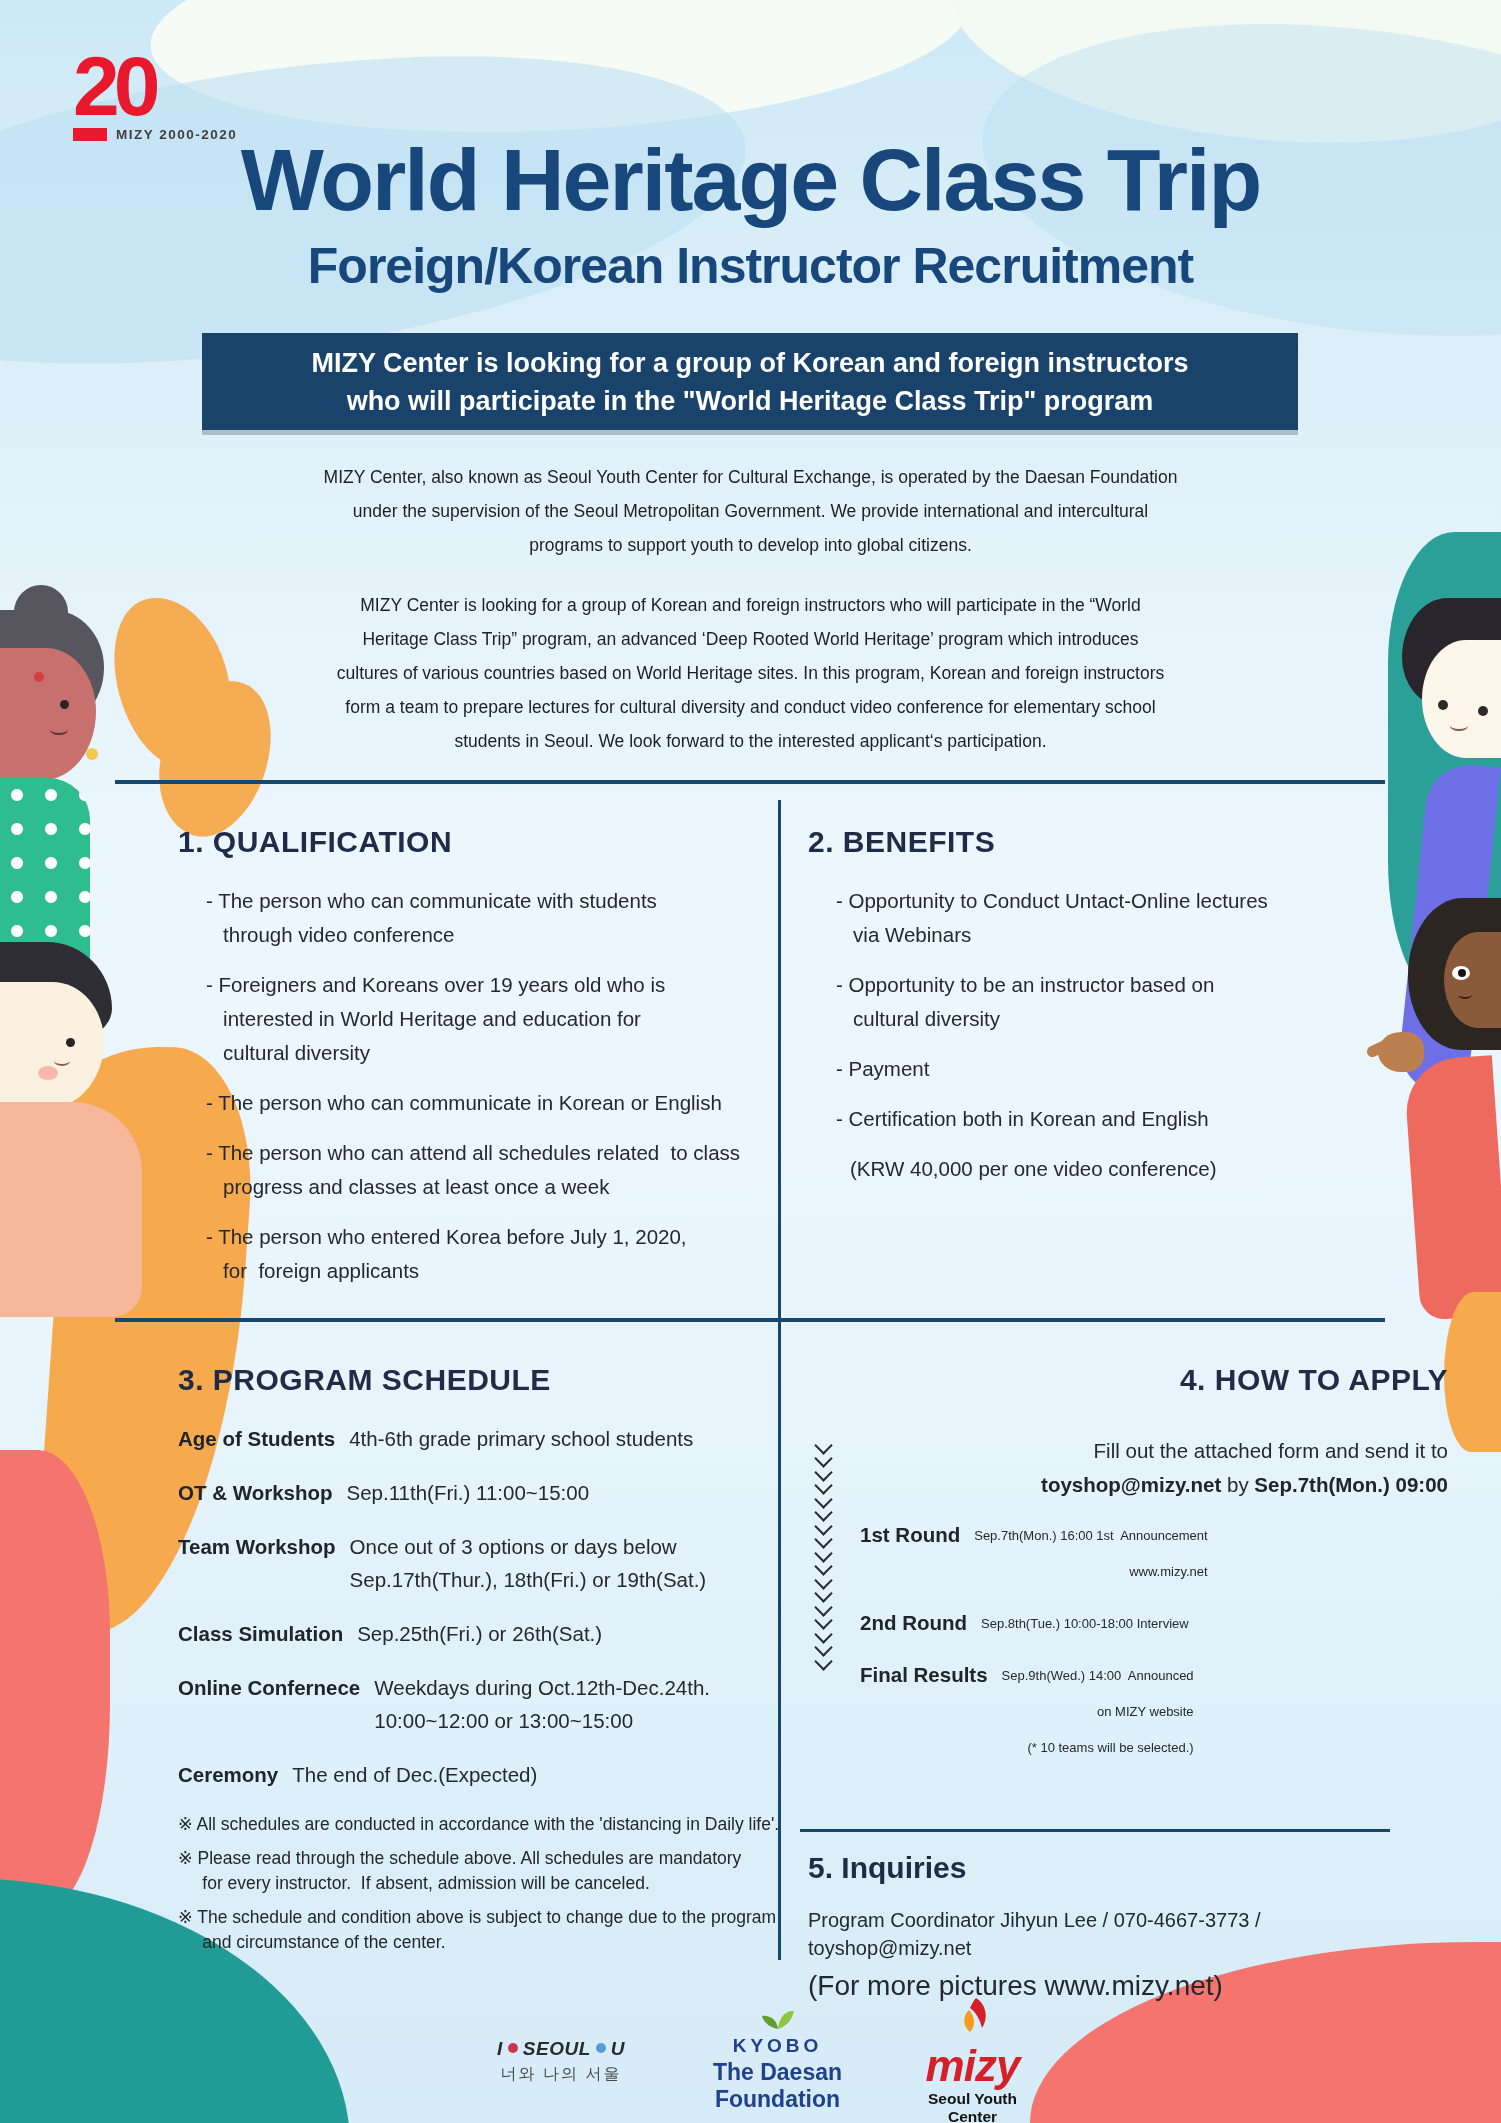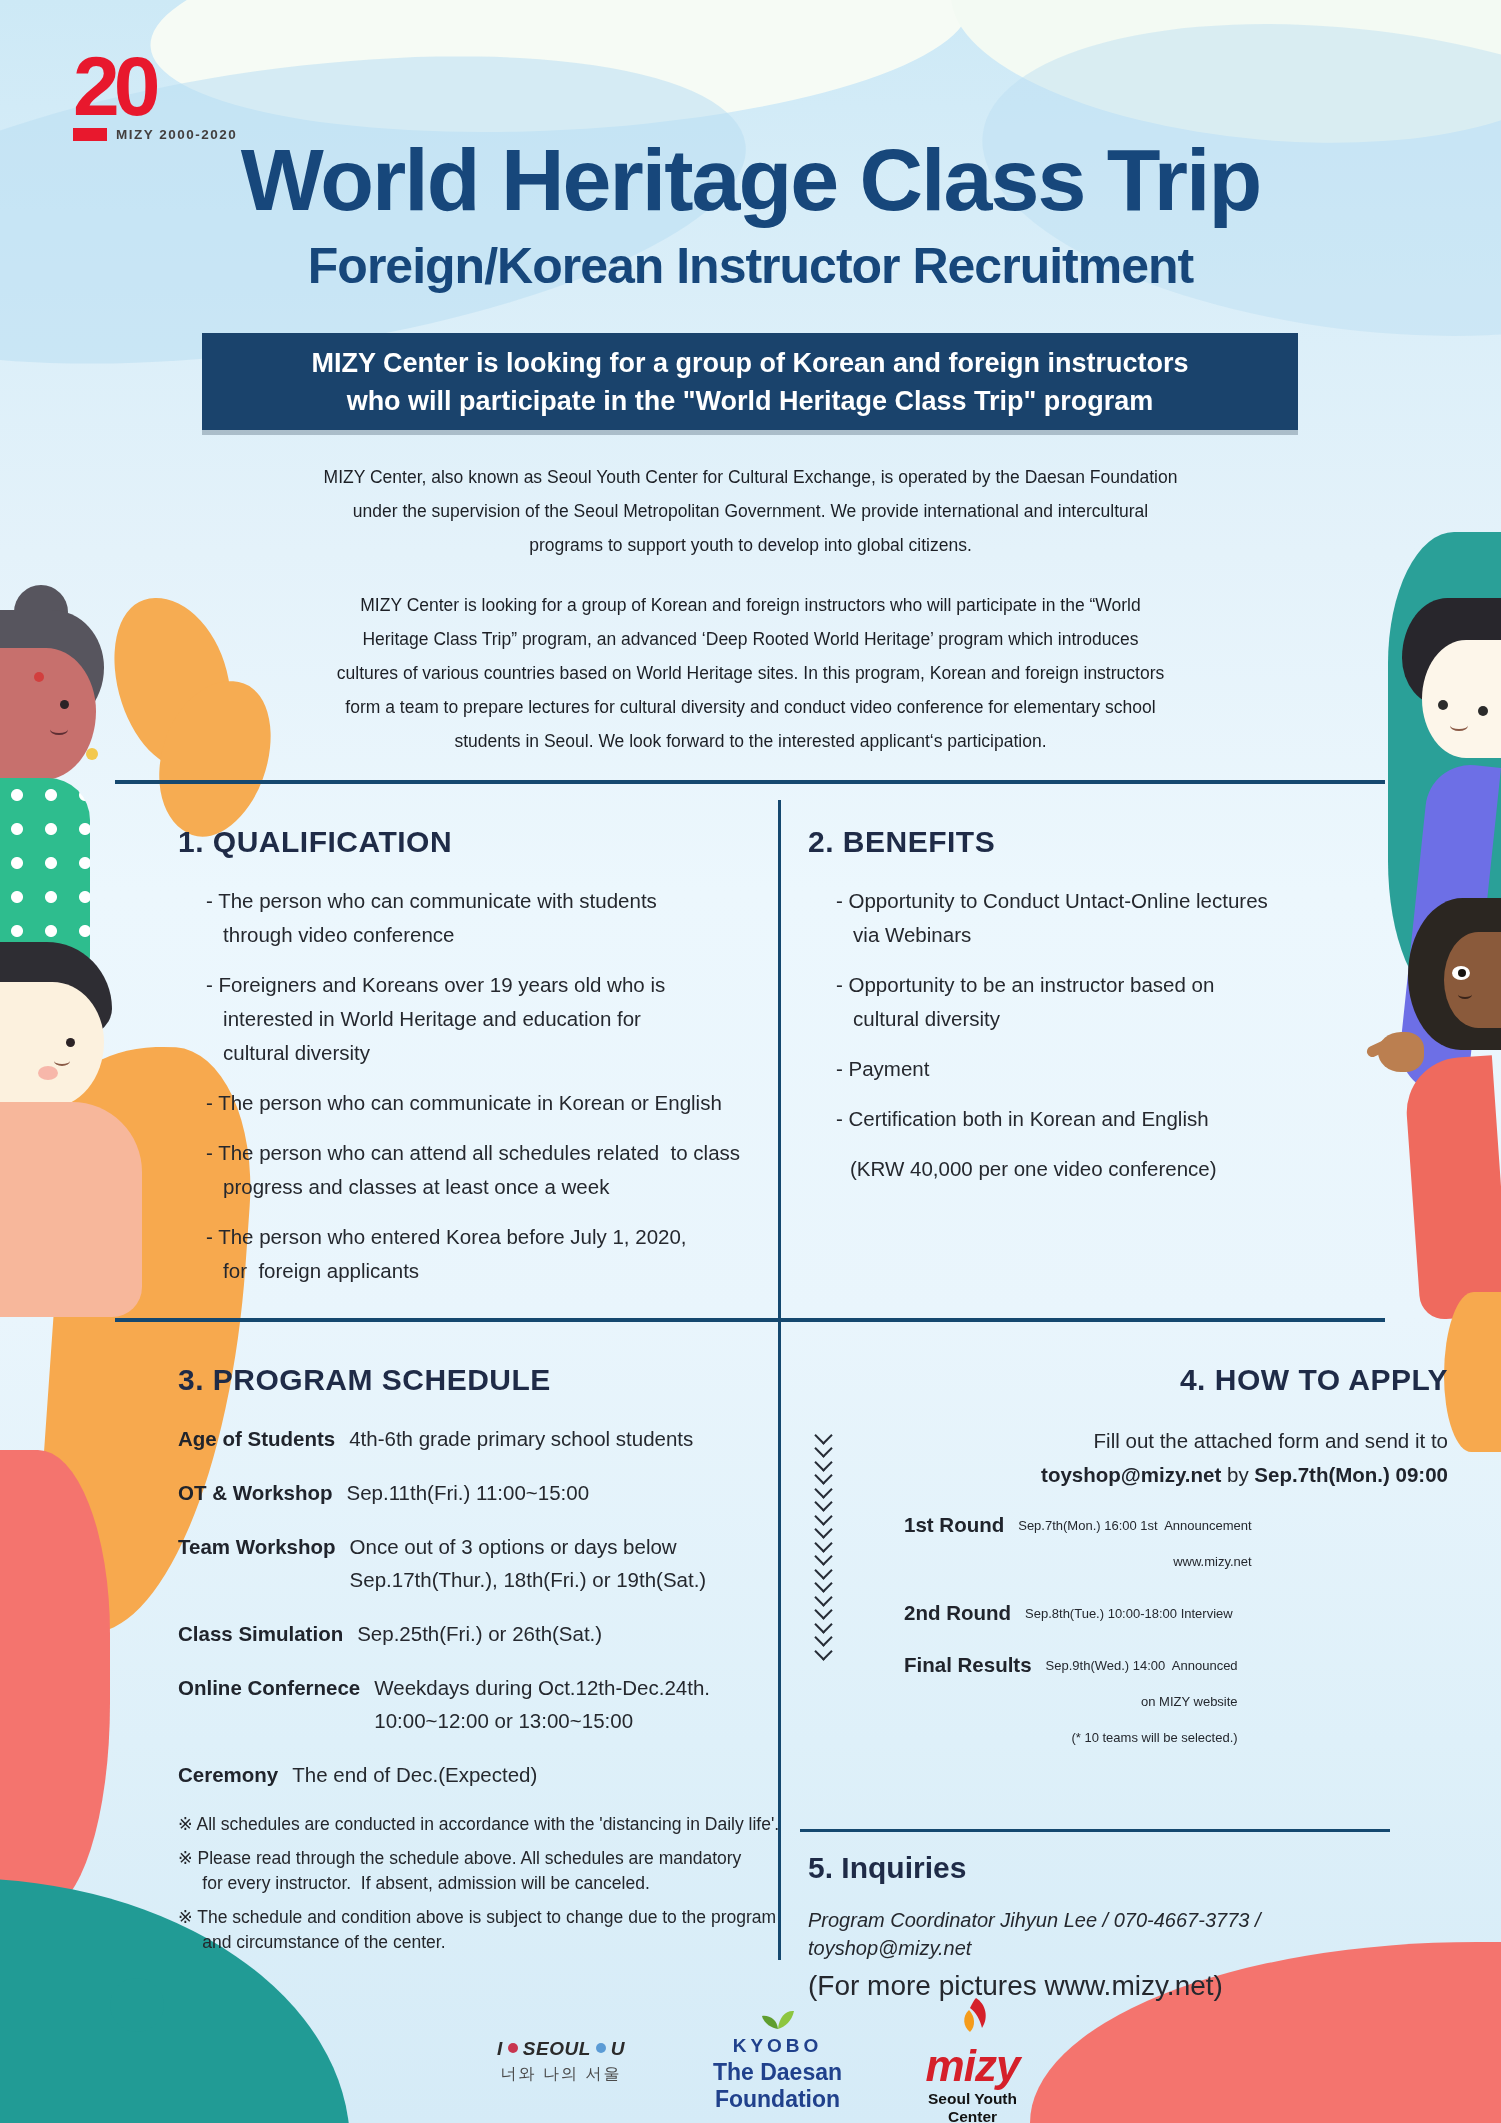--- a/index.html
+++ b/index.html
@@ -100,33 +100,33 @@
 
   #schedule { left:178px; top:1362px; width:610px; }
   .sched-rows { margin-top:24px; }
   .sched-row { display:flex; margin-bottom:21px; line-height:33px; }
   .sched-label { font-weight:bold; white-space:nowrap; color:#20242c; font-size:20.5px; }
   .sched-value { margin-left:14px; font-size:20.5px; color:#25282e; white-space:pre-wrap; }
   .notes { margin-top:18px; }
   .note { font-size:17.5px; line-height:25px; color:#24262b; white-space:pre-wrap; margin-bottom:9px; }
 
   #apply { left:808px; top:1362px; width:640px;text-align:right; }
-  .apply-body { display:flex; margin-top:26px;gap:44px; }
+  .apply-body { display:flex; margin-top:36px; }
   .chev-col { width:30px; padding-top:4px; }
   .chev { width:13px; height:13px; border-right:2.5px solid #262c36; border-bottom:2.5px solid #262c36; transform:rotate(45deg); margin:0.5px auto; }
   .steps { margin-left:22px; flex:1; }
   .step1 { margin-bottom:16px; }
   .round { display:flex; margin-bottom:16px; }
   .round-label { font-weight:bold; white-space:nowrap; font-size:20.5px; color:#20242c; line-height:34px; }
   .round-value { margin-left:14px; font-size:13px; color:#25282e; line-height:36px; white-space:pre-wrap; }
   .bold { font-weight:bold; color:#20242c; }
 
   #inquiries { left:808px; top:1850px; width:620px; }
   #inquiries .sec-title { letter-spacing:0; }
-  .inq-line1 { margin-top:20px; font-size:20px; color:#25282e; line-height:28px;font-style:italic; }
+  .inq-line1 { margin-top:20px; font-size:20px; color:#25282e; line-height:28px; }
   .inq-line2 { margin-top:10px; font-size:28px; color:#25282e; line-height:28px; }
 
   
   #logo-iseoulu { left:471px; top:2038px; width:180px; text-align:center; }
   .iseoulu-main { font-size:19px; font-weight:bold; color:#2b2b2b; letter-spacing:.5px; white-space:nowrap;font-style:italic; }
   .dot { display:inline-block; width:10px; height:10px; border-radius:50%; margin:0 5px 3px 5px; vertical-align:middle; }
   .dot-red { background:#c8354f; }
   .dot-blue { background:#5b9bd5; }
   .iseoulu-sub { margin-top:4px; font-size:16px; color:#4a4a4a; letter-spacing:2px; }
 

